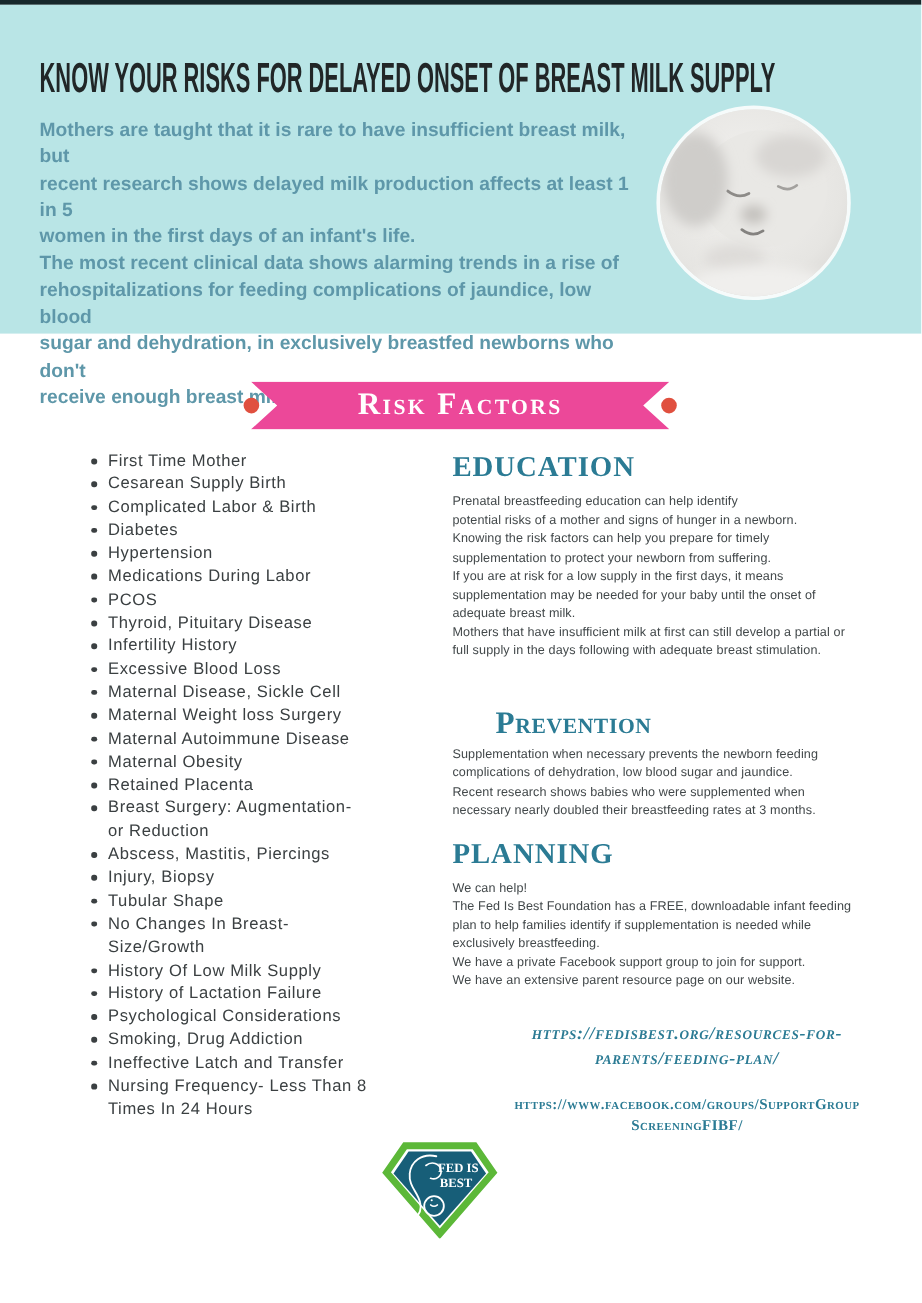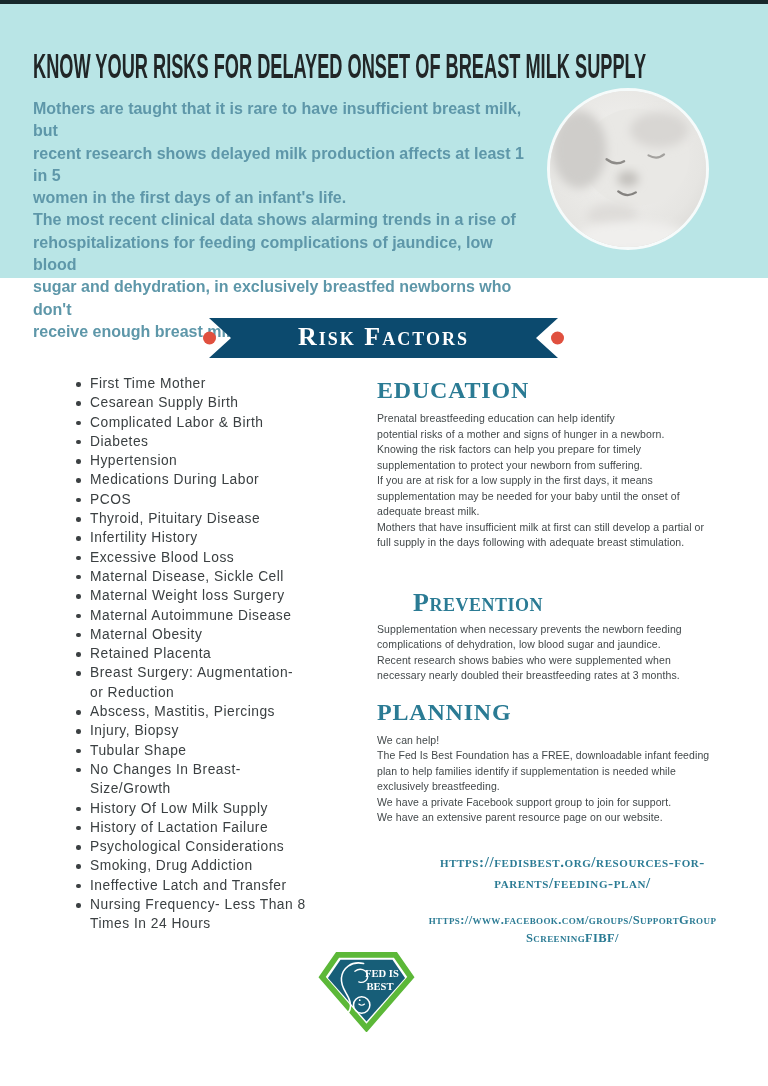--- a/index.html
+++ b/index.html
@@ -19,21 +19,21 @@
     font-size:16px; font-weight:700; line-height:22.3px; color:#5e97a9; white-space:pre-line;
   }
   .baby-circle {
     position:absolute; left:547px; top:84px; width:162px; height:162px;
     border-radius:50%; overflow:hidden; border:3px solid #f6fbfb; background:#e8e7e4;
   }
   .baby-circle svg { display:block; width:100%; height:100%; }
 
   .ribbon-wrap { position:absolute; left:209px; top:318px; width:349px; height:40px; }
   .ribbon {
-    position:absolute; inset:0; background:#0c4a6e;
+    position:absolute; inset:0; background:#ec4899;
     clip-path:polygon(0 0, 100% 0, calc(100% - 22px) 50%, 100% 100%, 0 100%, 22px 50%);
     display:flex; align-items:center; justify-content:center;
   }
   .ribbon-label {
     font-family:"Liberation Serif", serif; font-variant:small-caps; font-weight:600;
     font-size:26px; letter-spacing:2px; color:#ffffff; padding-bottom:3px;
   }
   .ribbon-dot { position:absolute; top:50%; width:13px; height:13px; border-radius:50%; background:#e0503f; transform:translateY(-50%); }
   .ribbon-dot.left { left:-6px; } .ribbon-dot.right { right:-6px; }
 
@@ -55,21 +55,21 @@
   .sec-heading.smallcaps { font-variant:small-caps; font-size:26px; letter-spacing:0.5px; margin-bottom:4px;margin-left:36px; }
   .sec-body { font-size:10.5px; line-height:15.5px; color:#42484a; white-space:pre-line; letter-spacing:0.1px; }
   .mt-prevention { margin-top:37px; }
   .mt-planning { margin-top:15px; }
 
   .link {
     display:block; width:370px; margin:26px auto 0 auto; text-align:center;
     font-family:"Liberation Serif", serif; font-variant:small-caps; font-weight:700;
     color:#2b7b94; text-decoration:none; white-space:pre-line;
   }
-  .link.primary { font-size:15px; line-height:21px; letter-spacing:0.6px; }
+  .link.primary { font-size:15px; line-height:21px; letter-spacing:0.6px;font-style:italic; }
   .link.secondary { font-size:12.5px; line-height:18px; margin-top:17px; letter-spacing:0.4px; }
 
   .logo { position:absolute; left:317px; top:951px; width:99px; height:81px; }
   .logo svg { display:block; width:100%; height:100%; }
 </style>
 </head>
 <body>
 
 <div class="page">
 

